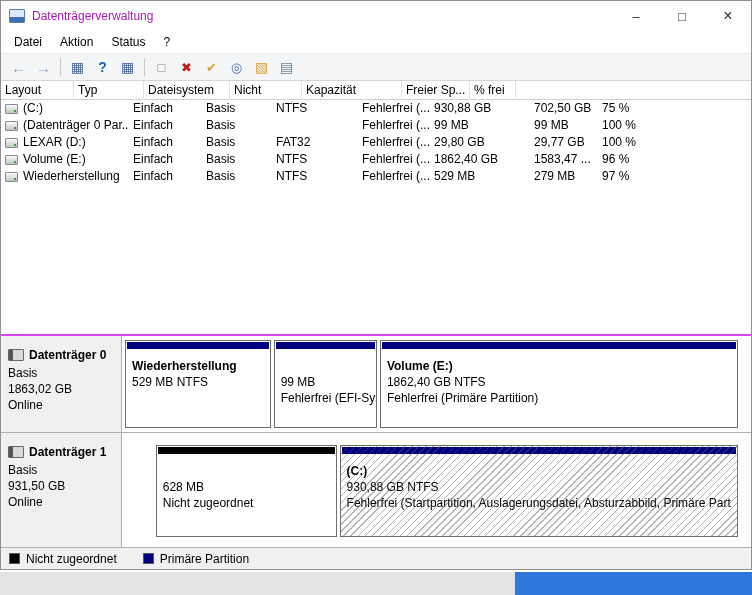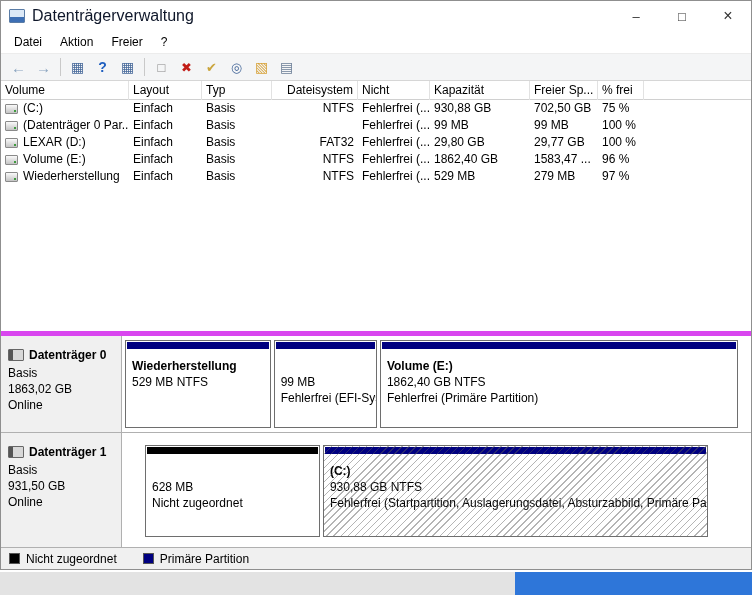--- a/index.html
+++ b/index.html
@@ -13,21 +13,21 @@
     position: absolute; left: 0; top: 0; width: 752px; height: 570px;
     background: #fff; border: 1px solid #8f8f8f;
     display: flex; flex-direction: column; overflow: hidden;
   }
   
   .titlebar { flex: 0 0 30px; display: flex; align-items: center; padding-left: 8px; background: #fff; }
   .app-icon {
     width: 16px; height: 14px; margin-right: 7px; border: 1px solid #5a7ca6;
     background: linear-gradient(#dce9f7 55%, #3d6fb4 55%); border-radius: 1px;
   }
-  .title-text { font-size: 16px; color: #0f172a; }
+  .title-text { font-size: 12px; color: #a21caf; }
   .win-controls { margin-left: auto; display: flex; height: 30px; }
   .win-btn { width: 46px; display: flex; align-items: center; justify-content: center; font-size: 13px; color: #333; }
   .win-btn.close { font-size: 16px; }
   
   .menubar { flex: 0 0 22px; display: flex; align-items: center; padding-left: 4px; background: #fff; }
   .menu-item { padding: 3px 9px; }
   
   .toolbar {
     flex: 0 0 28px; display: flex; align-items: center; padding-left: 5px;
     background: #f4f5f6; border-top: 1px solid #ececec; border-bottom: 1px solid #d6d6d6;
@@ -42,48 +42,48 @@
   .ic-check { color: #caa53d; font-size: 13px; }
   .ic-explore { color: #46689a; font-size: 13px; }
   .ic-folder { color: #d7a33b; font-size: 14px; }
   .ic-list { color: #6a7d96; font-size: 14px; }
   
   .volume-table { flex: 0 0 auto; background: #fff; }
   .vt-header { display: flex; height: 19px; border-bottom: 1px solid #d0d0d0; align-items: center; }
   .vt-hcell { padding: 0 4px; border-right: 1px solid #e2e2e2; height: 19px; line-height: 18px; white-space: nowrap; overflow: hidden; }
   .vt-row { display: flex; height: 17px; line-height: 17px; align-items: center; }
   .vt-cell { padding: 0 4px; white-space: nowrap; overflow: hidden; }
-  .c0 { width: 128px; } .c1 { width: 73px; } .c2 { width: 70px; } .c3 { width: 86px; text-align: right; }
+  .c0 { width: 128px; } .c1 { width: 73px; } .c2 { width: 70px; } .c3 { width: 86px; }
   .c4 { width: 72px; } .c5 { width: 100px; } .c6 { width: 68px; } .c7 { width: 46px; }
   .c8 { flex: 1; border-right: none; }
   .cell-volume { display: flex; align-items: center; }
   .drive-icon {
     display: inline-block; flex: 0 0 auto; width: 13px; height: 10px; margin-right: 5px;
     border: 1px solid #8a8a8a; border-radius: 1px;
     background: linear-gradient(#fafafa, #c4c4c4); position: relative;
   }
   .drive-icon::after { content: ""; position: absolute; right: 1px; bottom: 1px; width: 2px; height: 2px; background: #3f9b3f; }
   .table-filler { flex: 1; background: #fff; }
   
-  .graph { flex: 0 0 auto; border-top: 5px solid #d946ef; background: #fff; }
+  .graph { flex: 0 0 auto; border-top: 2px solid #d946ef; background: #fff; }
   .disk-band { display: flex; border-bottom: 1px solid #b0b0b0; }
   .band-0 { height: 97px; }
-  .band-1 { height: 114px; border-bottom: none; gap: 20px; }
+  .band-1 { height: 114px; border-bottom: none; }
   .disk-head {
     width: 121px; flex: 0 0 auto; background: #f0f0f0; border-right: 1px solid #b0b0b0;
     padding: 11px 4px 0 7px; line-height: 16px;
   }
   .disk-title { font-weight: bold; display: flex; align-items: center; gap: 5px; }
   .disk-icon {
     display: inline-block; width: 16px; height: 12px; border: 1px solid #666;
     background: linear-gradient(90deg, #555 28%, #d8d8d8 28%); border-radius: 1px;
   }
   .disk-attrs { margin-top: 2px; }
   .parts { flex: 1; display: flex; gap: 3px; padding: 4px 13px 4px 3px; }
-  .band-1 .parts { padding-top: 12px; padding-bottom: 10px; }
+  .band-1 .parts { padding-top: 12px; padding-bottom: 10px; justify-content: flex-end; }
   .part { border: 1px solid #6e6e6e; background: #fff; position: relative; display: flex; flex-direction: column; overflow: hidden; }
   .part-band { height: 7px; margin: 1px; flex: 0 0 auto; }
   .part-lines { padding: 8px 2px 0 6px; line-height: 16px; white-space: nowrap; overflow: hidden; }
   .pl1 { font-weight: bold; height: 16px; }
   .pl2, .pl3 { height: 16px; }
   .part.selected::after {
     content: ""; position: absolute; inset: 0; pointer-events: none;
     background: repeating-linear-gradient(135deg, rgba(90,90,90,0.45) 0 1px, transparent 1px 5px);
   }
   
@@ -108,21 +108,21 @@
     <div class="win-controls">
       <span class="win-btn">–</span>
       <span class="win-btn">□</span>
       <span class="win-btn close">×</span>
     </div>
   </div>
 
   <div class="menubar">
     <span class="menu-item">Datei</span>
     <span class="menu-item">Aktion</span>
-    <span class="menu-item">Freier</span>
+    <span class="menu-item">Status</span>
     <span class="menu-item">?</span>
   </div>
 
   <div class="toolbar">
     <span class="tbtn ic-arrow">←</span>
     <span class="tbtn ic-arrow">→</span>
     <span class="tsep"></span>
     <span class="tbtn ic-win">▦</span>
     <span class="tbtn ic-help">?</span>
     <span class="tbtn ic-win">▦</span>
@@ -130,21 +130,20 @@
     <span class="tbtn ic-box">□</span>
     <span class="tbtn ic-x">✖</span>
     <span class="tbtn ic-check">✔</span>
     <span class="tbtn ic-explore">◎</span>
     <span class="tbtn ic-folder">▧</span>
     <span class="tbtn ic-list">▤</span>
   </div>
 
   <div class="volume-table">
     <div class="vt-header">
-      <div class="vt-hcell c0">Volume</div>
       <div class="vt-hcell c1">Layout</div>
       <div class="vt-hcell c2">Typ</div>
       <div class="vt-hcell c3">Dateisystem</div>
       <div class="vt-hcell c4">Nicht</div>
       <div class="vt-hcell c5">Kapazität</div>
       <div class="vt-hcell c6">Freier Sp...</div>
       <div class="vt-hcell c7">% frei</div>
       <div class="vt-hcell c8"></div>
     </div>
 

